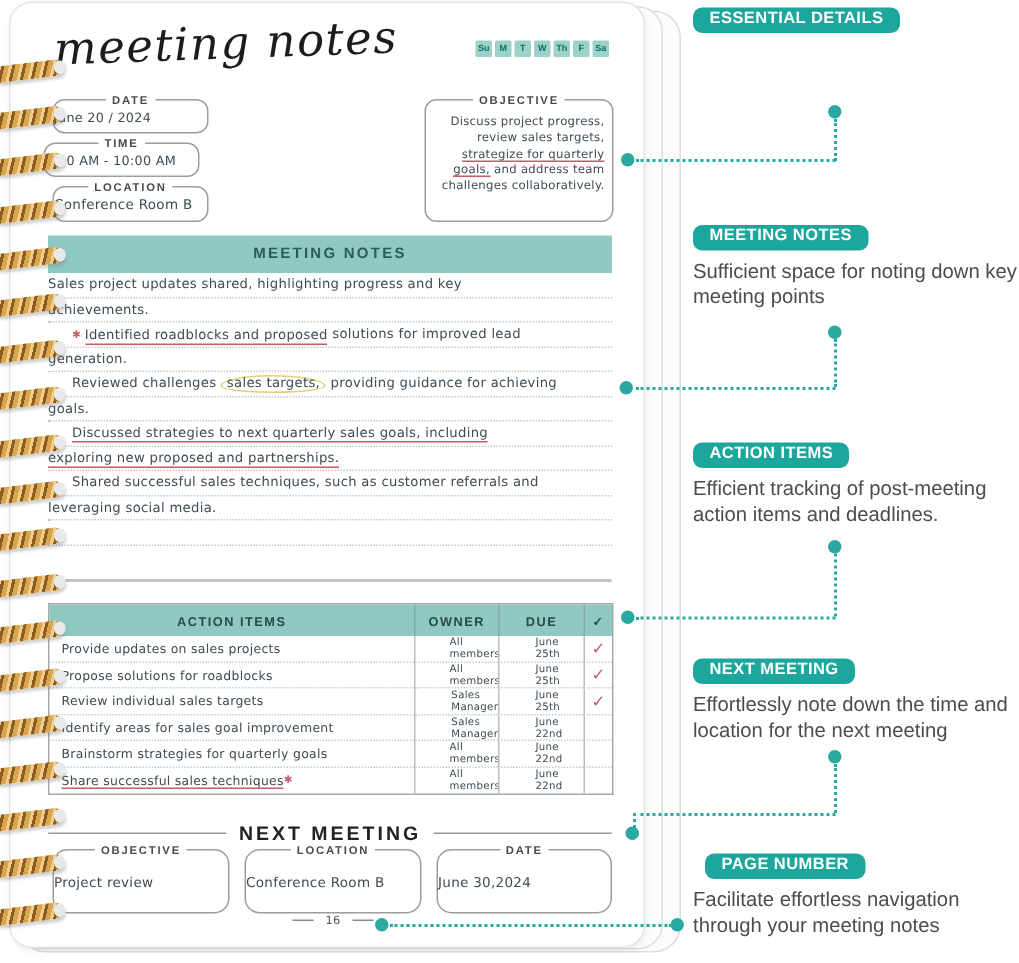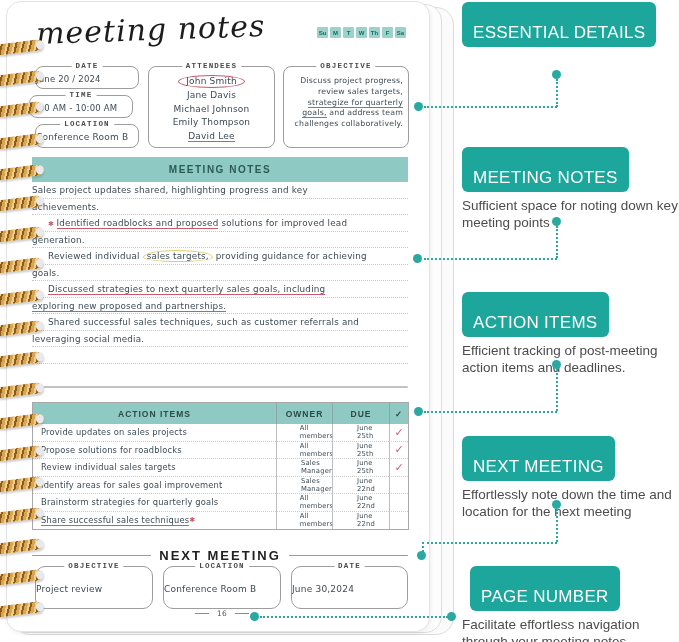--- a/index.html
+++ b/index.html
@@ -20,21 +20,21 @@
   .page-front{position:absolute;left:6px;top:1px;width:424px;height:631px;background:#ffffff;border:1px solid #e4e4e4;border-radius:15px;box-shadow:1px 2px 4px rgba(0,0,0,.06);}
 
   
   .coil{position:absolute;left:-6px;width:48px;height:11px;border-radius:6px;
     background:repeating-linear-gradient(110deg,#8a5c20 0 2px,#d9a54e 2px 5px,#f0cd8a 5px 7px);
     transform:rotate(-7deg);box-shadow:2px 2px 2px rgba(120,120,120,.35);}
   .coil::after{content:"";position:absolute;right:-2px;top:1px;width:8px;height:9px;border-radius:50%;background:#e9e9e9;z-index:-1;}
 
   
   .hand{font-family:"DejaVu Sans",sans-serif;color:var(--ink);letter-spacing:.2px;}
-  .lbl{font-family:Liberation Mono, monospace;color:#4a4a4a;letter-spacing:1.2px;font-size:7.5px;font-weight:bold;}
+  .lbl{font-family:Liberation Sans, sans-serif;color:#4a4a4a;letter-spacing:1.2px;font-size:7.5px;font-weight:bold;}
 
   .script-title{position:absolute;left:36px;top:12px;font-family:"DejaVu Serif",serif;font-style:italic;font-size:30px;color:#1c1c1c;transform:rotate(-2deg);letter-spacing:1px;}
 
   .weekdays{position:absolute;left:317px;top:27px;display:flex;gap:2px;}
   .wd{width:11px;height:11px;background:#9dd2cb;color:#0e6e66;font-size:6px;font-weight:bold;display:flex;align-items:center;justify-content:center;border-radius:1px;}
 
   
   .fbox{position:absolute;border:1px solid #9d9d9d;border-radius:8px;background:#fff;}
   .fbox .legend{position:absolute;top:-5px;left:50%;transform:translateX(-50%);background:#fff;padding:0 4px;white-space:nowrap;}
   .fbox .fval{position:absolute;left:0;right:0;top:7px;text-align:left;font-size:8.5px;}
@@ -74,22 +74,22 @@
     font-size:13px;font-weight:bold;letter-spacing:2px;color:#222;}
   .nm-header::before,.nm-header::after{content:"";flex:1;height:1.5px;background:#9a9a9a;border-radius:1px;}
   .nm-box{top:566px;height:43px;width:118px;border-radius:10px;}
   .nm-box .fval{top:17px;font-size:9px;}
 
   .pagenum{position:absolute;left:150px;top:609px;width:144px;text-align:center;font-size:7.5px;color:#555;}
   .pagenum .dash{display:inline-block;width:14px;height:1px;background:#8a8a8a;vertical-align:middle;margin:0 8px;}
 
   
   .callout{position:absolute;left:462px;width:217px;}
-  .badge{display:inline-block;background:var(--accent);color:#fff;font-weight:normal;font-size:17px;letter-spacing:.3px;
-    padding:21px 11px 4px;border-radius:6px;box-shadow:0 0 0 2px rgba(255,255,255,.9);}
+  .badge{display:inline-block;background:var(--accent);color:#fff;font-weight:bold;font-size:11px;letter-spacing:.3px;
+    padding:1px 11px 4px;border-radius:6px;box-shadow:0 0 0 2px rgba(255,255,255,.9);}
   .c-desc{margin-top:6px;font-size:13.5px;line-height:1.25;color:#4c4c4c;}
 
   
   .conn-dot{position:absolute;width:9px;height:9px;border-radius:50%;background:var(--dot);}
   .conn-h{position:absolute;height:0;border-top:2px dotted var(--dot);}
   .conn-v{position:absolute;width:0;border-left:2px dotted var(--dot);}
 </style>
 </head>
 <body>
 
@@ -116,43 +116,33 @@
   </div>
   <div class="fbox" style="left:29px;top:95px;width:104px;height:23px;">
     <span class="legend lbl">TIME</span>
     <span class="fval hand">9:00 AM - 10:00 AM</span>
   </div>
   <div class="fbox" style="left:35px;top:124px;width:104px;height:24px;">
     <span class="legend lbl">LOCATION</span>
     <span class="fval hand" style="font-size:9px;">Conference Room B</span>
   </div>
 
-  <div class="fbox" style="left:148px;top:66px;width:127px;height:82px;">
-    <span class="legend lbl">ATTENDEES</span>
-    <div class="att-list hand" id="attendees-list">
-        <div><span class="m-circle">John Smith</span></div>
-        <div><span>Jane Davis</span></div>
-        <div><span>Michael Johnson</span></div>
-        <div><span>Emily Thompson</span></div>
-        <div><span class="m-underline">David Lee</span></div>
-      </div>
-  </div>
 
   <div class="fbox" style="left:283px;top:66px;width:126px;height:82px;">
     <span class="legend lbl">OBJECTIVE</span>
     <div class="obj-text hand" id="objective-text"><span>Discuss project progress, review sales targets, </span><span class="seg-red">strategize for quarterly goals,</span><span> and address team challenges collaboratively.</span></div>
   </div>
 
   <div class="notes-bar">MEETING NOTES</div>
   <div class="notes-lines" id="notes-lines">
       <div class="nline hand"><span>Sales project updates shared, highlighting progress and key</span></div>
       <div class="nline hand"><span>achievements.</span></div>
       <div class="nline hand indent"><span class="star">✱ </span><span class="seg-red">Identified roadblocks and proposed</span><span> solutions for improved lead</span></div>
       <div class="nline hand"><span>generation.</span></div>
-      <div class="nline hand indent"><span>Reviewed individual </span><span class="seg-yellow">sales targets,</span><span> providing guidance for achieving</span></div>
+      <div class="nline hand indent"><span>Reviewed challenges </span><span class="seg-yellow">sales targets,</span><span> providing guidance for achieving</span></div>
       <div class="nline hand"><span>goals.</span></div>
       <div class="nline hand indent"><span class="seg-red">Discussed strategies to next quarterly sales goals, including</span></div>
       <div class="nline hand"><span class="seg-red">exploring new proposed and partnerships.</span></div>
       <div class="nline hand indent"><span>Shared successful sales techniques, such as customer referrals and</span></div>
       <div class="nline hand"><span>leveraging social media.</span></div>
       <div class="nline hand"></div>
     </div>
 
   <div class="divider"></div>
 

